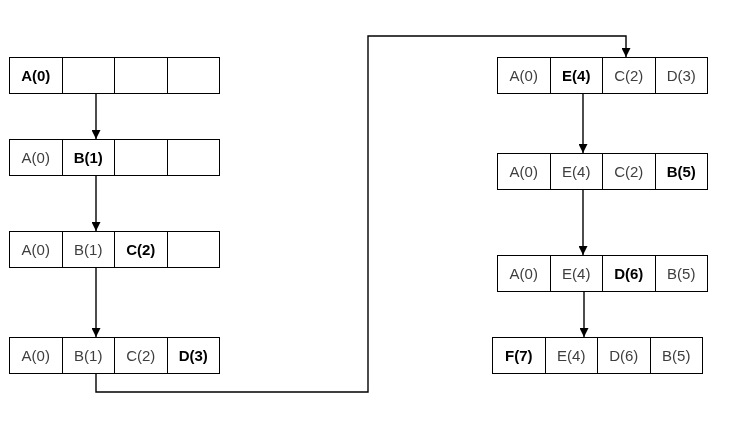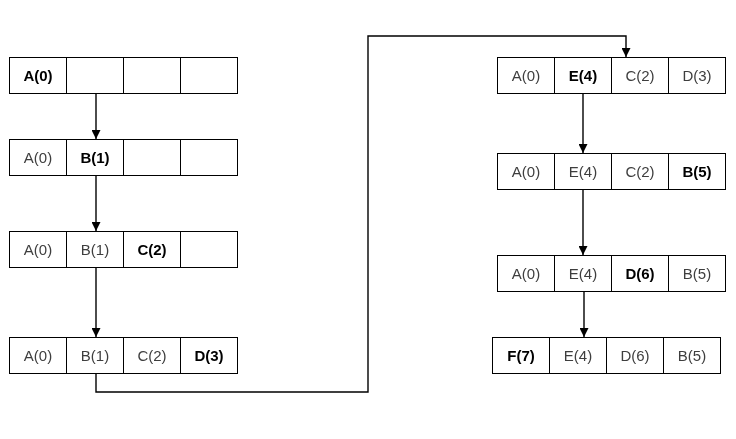--- a/index.html
+++ b/index.html
@@ -19,21 +19,21 @@
     position: absolute;
     left: 0;
     top: 0;
     width: 736px;
     height: 439px;
     pointer-events: none;
   }
   .frame-row {
     position: absolute;
     display: flex;
-    width: 229px;
+    width: 211px;
     height: 37px;
     box-sizing: border-box;
     border: 1.5px solid #000000;
     background: #ffffff;
   }
   .frame-cell {
     flex: 1 1 0;
     display: flex;
     align-items: center;
     justify-content: center;

